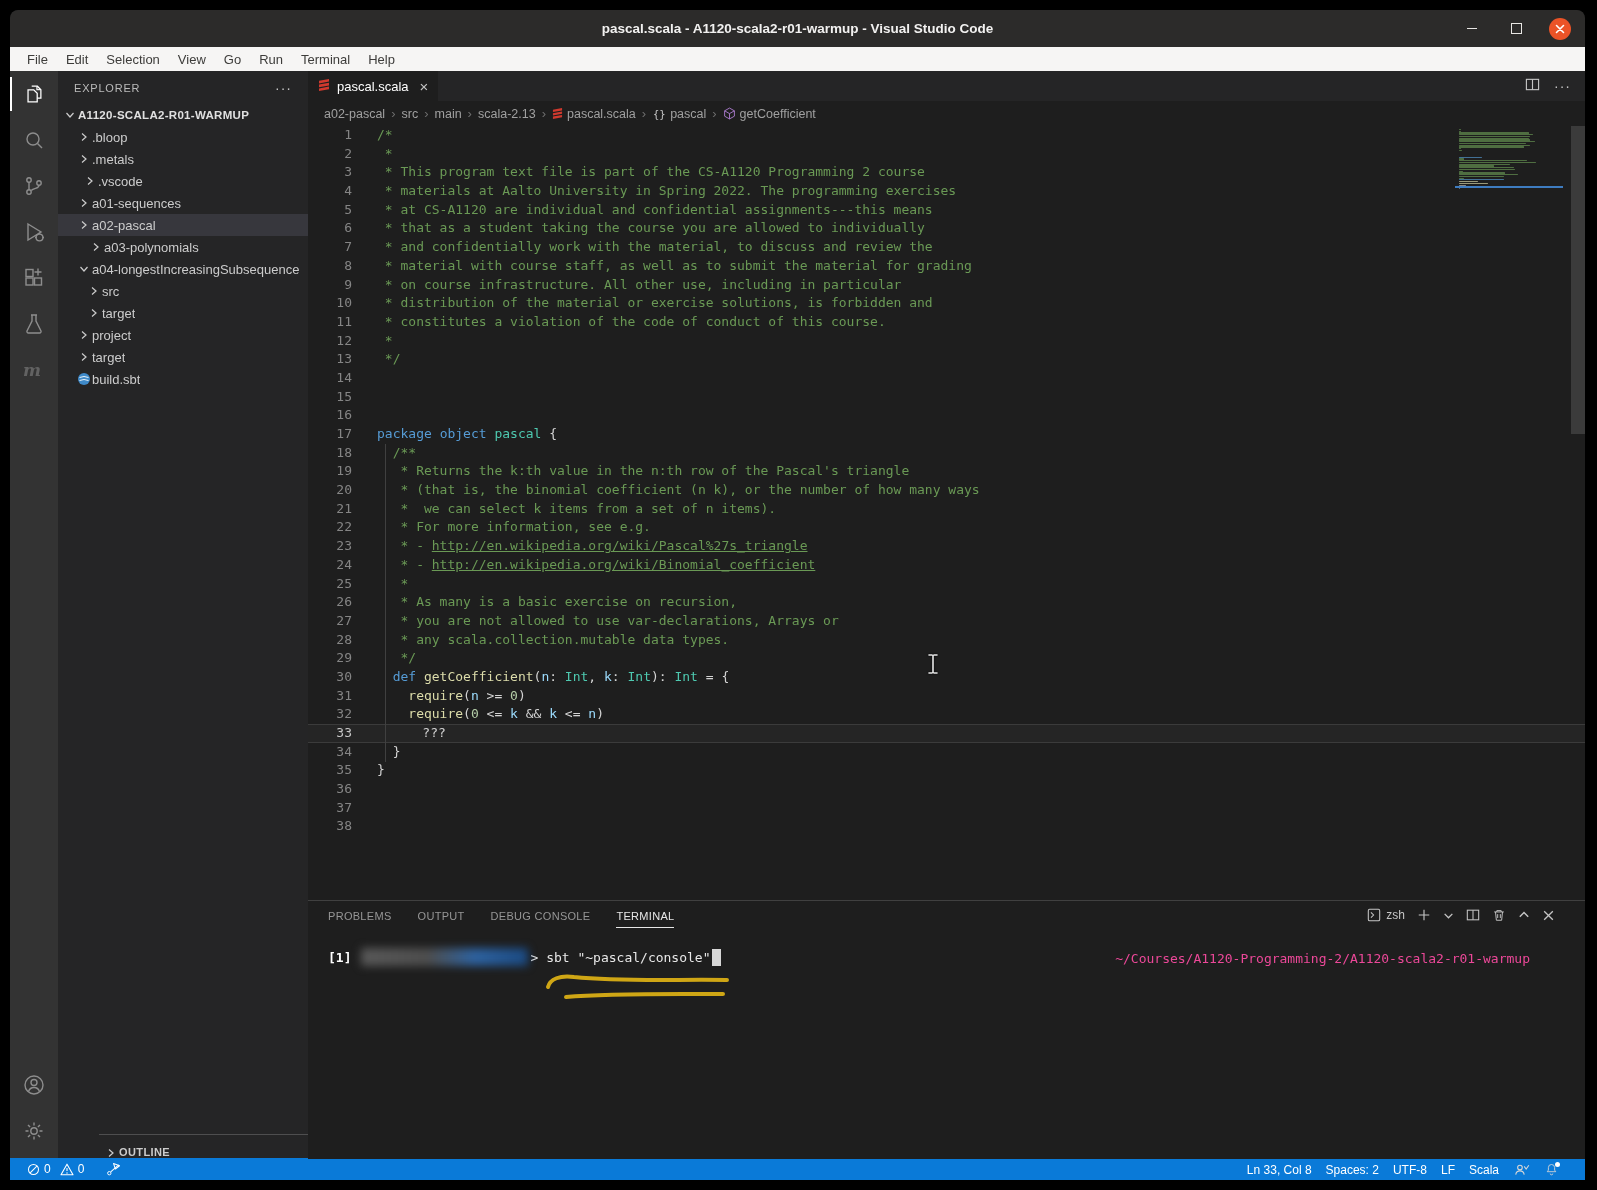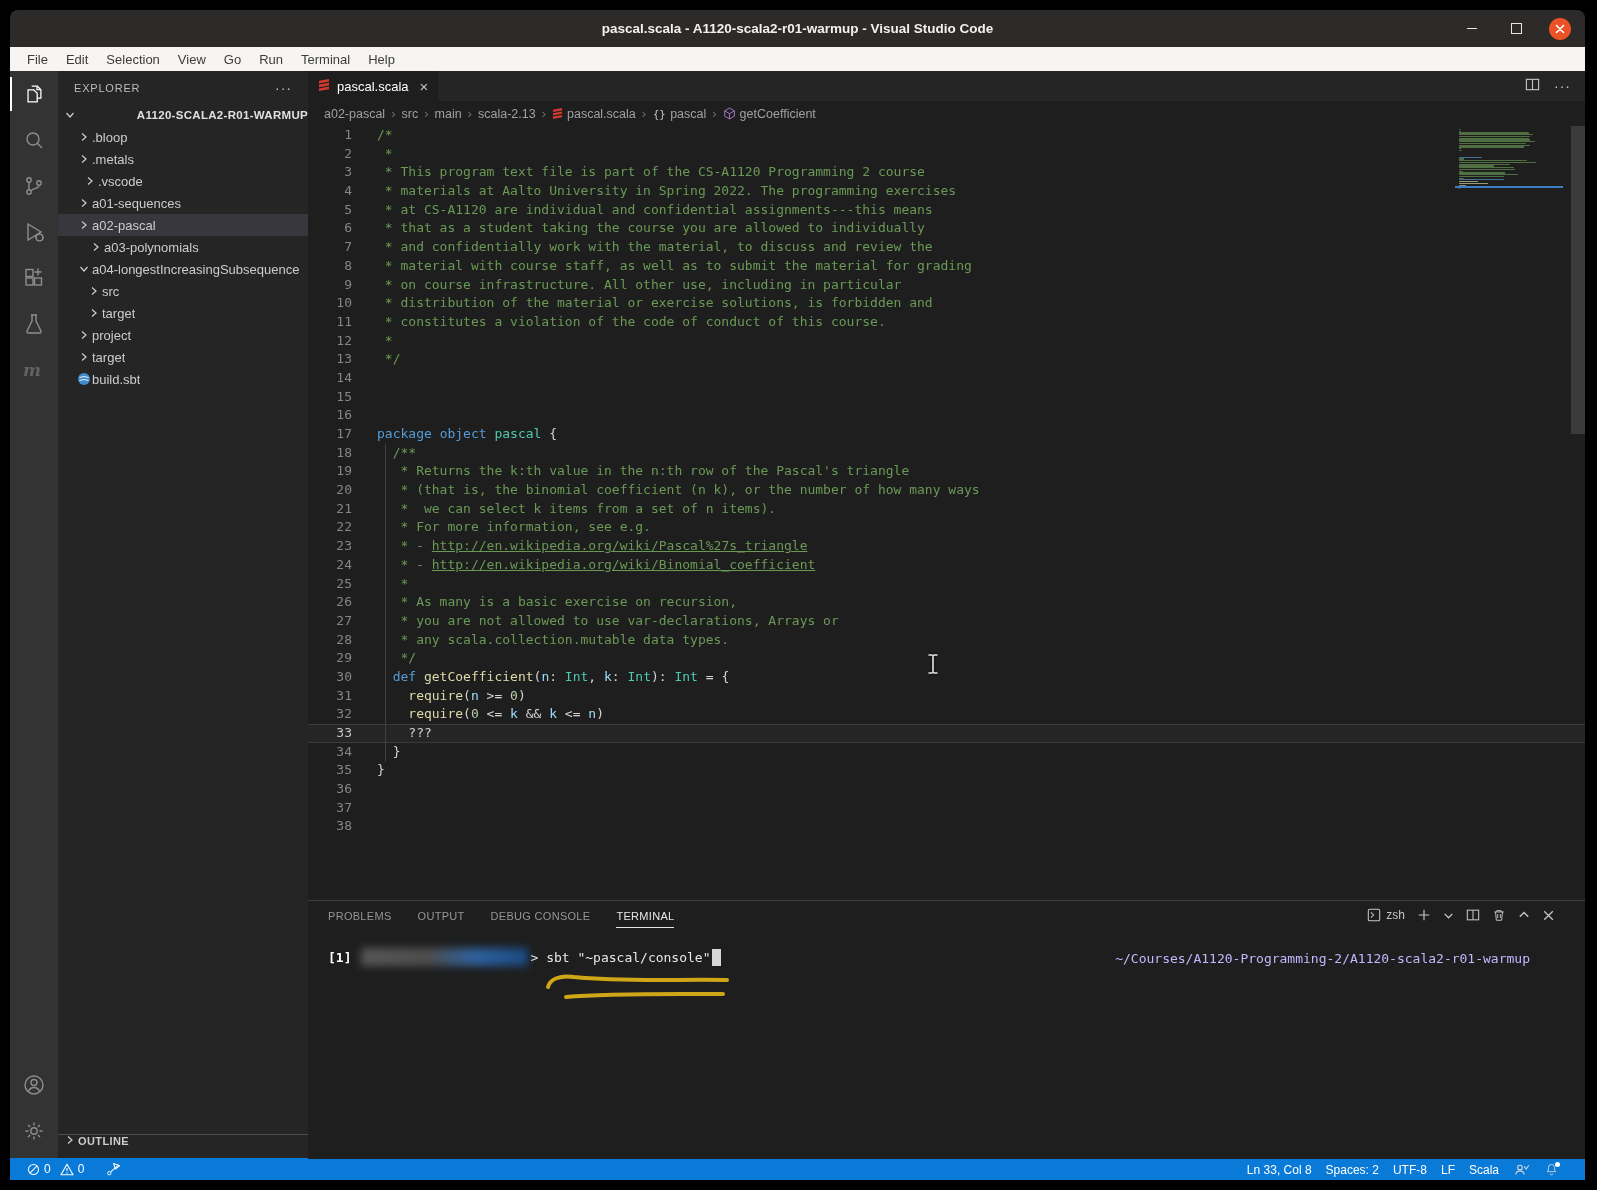--- a/index.html
+++ b/index.html
@@ -24,41 +24,41 @@
   .act-item{width:48px;height:46px;display:flex;align-items:center;justify-content:center;position:relative;cursor:pointer;opacity:.55;}
   .act-item.active{opacity:1;}
   .act-item.active::before{content:"";position:absolute;left:0;top:6px;bottom:6px;width:2px;background:#fff;}
   .act-bottom{margin-top:auto;display:flex;flex-direction:column;align-items:center;padding-bottom:4px;}
   
   .sidebar{width:250px;background:#252526;flex:none;display:flex;flex-direction:column;color:#cccccc;position:relative;}
   .sb-header{height:33px;display:flex;align-items:center;padding:0 16px;font-size:11px;letter-spacing:.8px;color:#bbbbbb;flex:none;}
   .sb-more{margin-left:auto;color:#c5c5c5;font-size:14px;cursor:pointer;letter-spacing:1px;}
   .tree{flex:1;overflow:hidden;font-size:13px;}
   .tree-row{height:22px;display:flex;align-items:center;cursor:pointer;white-space:nowrap;}
-  .tree-row.root{font-weight:bold;font-size:11.5px;letter-spacing:.3px;color:#e0e0e0;justify-content:space-between;}
+  .tree-row.root{font-weight:bold;font-size:11.5px;letter-spacing:.3px;color:#e0e0e0;}
   .tree-row.selected{background:#37373d;}
   .tree-chevron{width:16px;flex:none;display:flex;justify-content:center;}
   .tree-label{overflow:hidden;text-overflow:ellipsis;}
-  .sb-outline{height:23px;border-top:1px solid rgba(204,204,204,.25);display:flex;align-items:flex-start;
-    font-size:11px;font-weight:bold;color:#cccccc;padding-left:4px;flex:none;cursor:pointer;letter-spacing:.4px;}
+  .sb-outline{height:23px;border-top:1px solid rgba(204,204,204,.25);display:flex;align-items:flex-end;
+    font-size:11px;font-weight:bold;color:#cccccc;padding-left:4px;flex:none;cursor:pointer;letter-spacing:.4px;margin-left:41px;}
   
   .editorcol{flex:1;display:flex;flex-direction:column;min-width:0;background:#1e1e1e;}
   .tabbar{height:30px;background:#252526;display:flex;flex:none;align-items:stretch;position:relative;}
   .tab{background:#1e1e1e;display:flex;align-items:center;padding:0 10px;gap:7px;font-size:13px;color:#ffffff;cursor:pointer;}
   .tab .tab-close{color:#c5c5c5;font-size:15px;margin-left:4px;cursor:pointer;}
   .tab-actions{margin-left:auto;display:flex;align-items:center;gap:14px;padding-right:14px;color:#c5c5c5;}
   .breadcrumbs{height:25px;display:flex;align-items:center;padding-left:16px;font-size:12.5px;color:#a0a0a0;gap:4px;flex:none;}
   .bc-item{display:flex;align-items:center;gap:4px;cursor:pointer;}
   .bc-sep{color:#6e6e6e;font-size:13px;padding:0 2px;}
   
   .editor{height:774px;position:relative;flex:none;overflow:hidden;font-family:"DejaVu Sans Mono",monospace;font-size:13px;}
   .code-line{display:flex;height:18.7px;line-height:18.7px;white-space:pre;position:relative;cursor:text;}
   .gutter{width:44px;flex:none;text-align:right;color:#858585;user-select:none;}
   .code-text{padding-left:25px;}
-  .code-line.active-line{background:rgba(255,255,255,.035);box-shadow:inset 0 1px 0 rgba(255,255,255,.10),inset 0 -1px 0 rgba(255,255,255,.10);}
+  .code-line.active-line{background:rgba(255,255,255,.035);box-shadow:inset 0 1px 0 rgba(255,255,255,.10),inset 0 -1px 0 rgba(255,255,255,.10);gap:14px;}
   .code-line.active-line .gutter{color:#c6c6c6;}
   .tok-c{color:#6a9955;} .tok-k{color:#569cd6;text-align:right;} .tok-t{color:#4ec9b0;} .tok-f{color:#dcdcaa;}
   .tok-p{color:#9cdcfe;} .tok-n{color:#b5cea8;} .tok-w{color:#d4d4d4;}
   .tok-l{color:#6a9955;text-decoration:underline;}
   .indent-guide{position:absolute;width:1px;background:#404040;left:77px;}
   .minimap{position:absolute;right:16px;top:3px;width:110px;}
   .mm-line{height:1.2px;margin-bottom:.56px;border-radius:.5px;}
   .mm-current{position:absolute;left:-4px;width:108px;height:2px;background:#3e7cc0;}
   .vscrollbar{position:absolute;right:0;top:0;width:14px;height:308px;background:rgba(121,121,121,.32);}
   .mouse-cursor{position:absolute;left:618px;top:527px;pointer-events:none;filter:drop-shadow(0 0 1px #000);}
@@ -71,21 +71,21 @@
   .panel-tab.active{color:#e7e7e7;border-bottom:1px solid #e7e7e7;}
   .panel-actions{position:absolute;right:30px;top:7px;display:flex;align-items:center;gap:12px;color:#c5c5c5;
     font-family:"Liberation Sans",sans-serif;font-size:12px;}
   .panel-actions .pa{cursor:pointer;display:flex;align-items:center;gap:5px;}
   .term-row{position:absolute;left:20px;top:47px;display:flex;align-items:center;font-size:13px;}
   .term-badge{color:#ffffff;font-weight:bold;margin-right:10px;}
   .redaction{width:167px;height:18px;border-radius:2px;margin-right:2px;
     background:linear-gradient(90deg,#585858 0%,#4e4e4e 40%,#2e629f 68%,#1b4a82 100%);filter:blur(4px);}
   .term-cmd{color:#e8e8e8;white-space:pre;}
   .term-cursor{display:inline-block;width:9px;height:17px;background:#d7d7d7;vertical-align:-3px;margin-left:1px;}
-  .term-path{position:absolute;right:55px;top:50px;font-size:13px;color:#c4b5fd;}
+  .term-path{position:absolute;right:55px;top:50px;font-size:13px;color:#ec4899;}
   .annotation-svg{position:absolute;left:0;top:0;pointer-events:none;}
   
   .statusbar{height:22px;background:#0a7ad8;flex:none;display:flex;align-items:center;color:#ffffff;
     font-size:12px;padding:0 10px;}
   .sb-item{display:flex;align-items:center;gap:4px;padding:0 7px;height:100%;cursor:pointer;}
   .sb-right{margin-left:auto;display:flex;align-items:flex-end;}
   .icon-svg{display:block;}
 </style>
 </head>
 <body>

